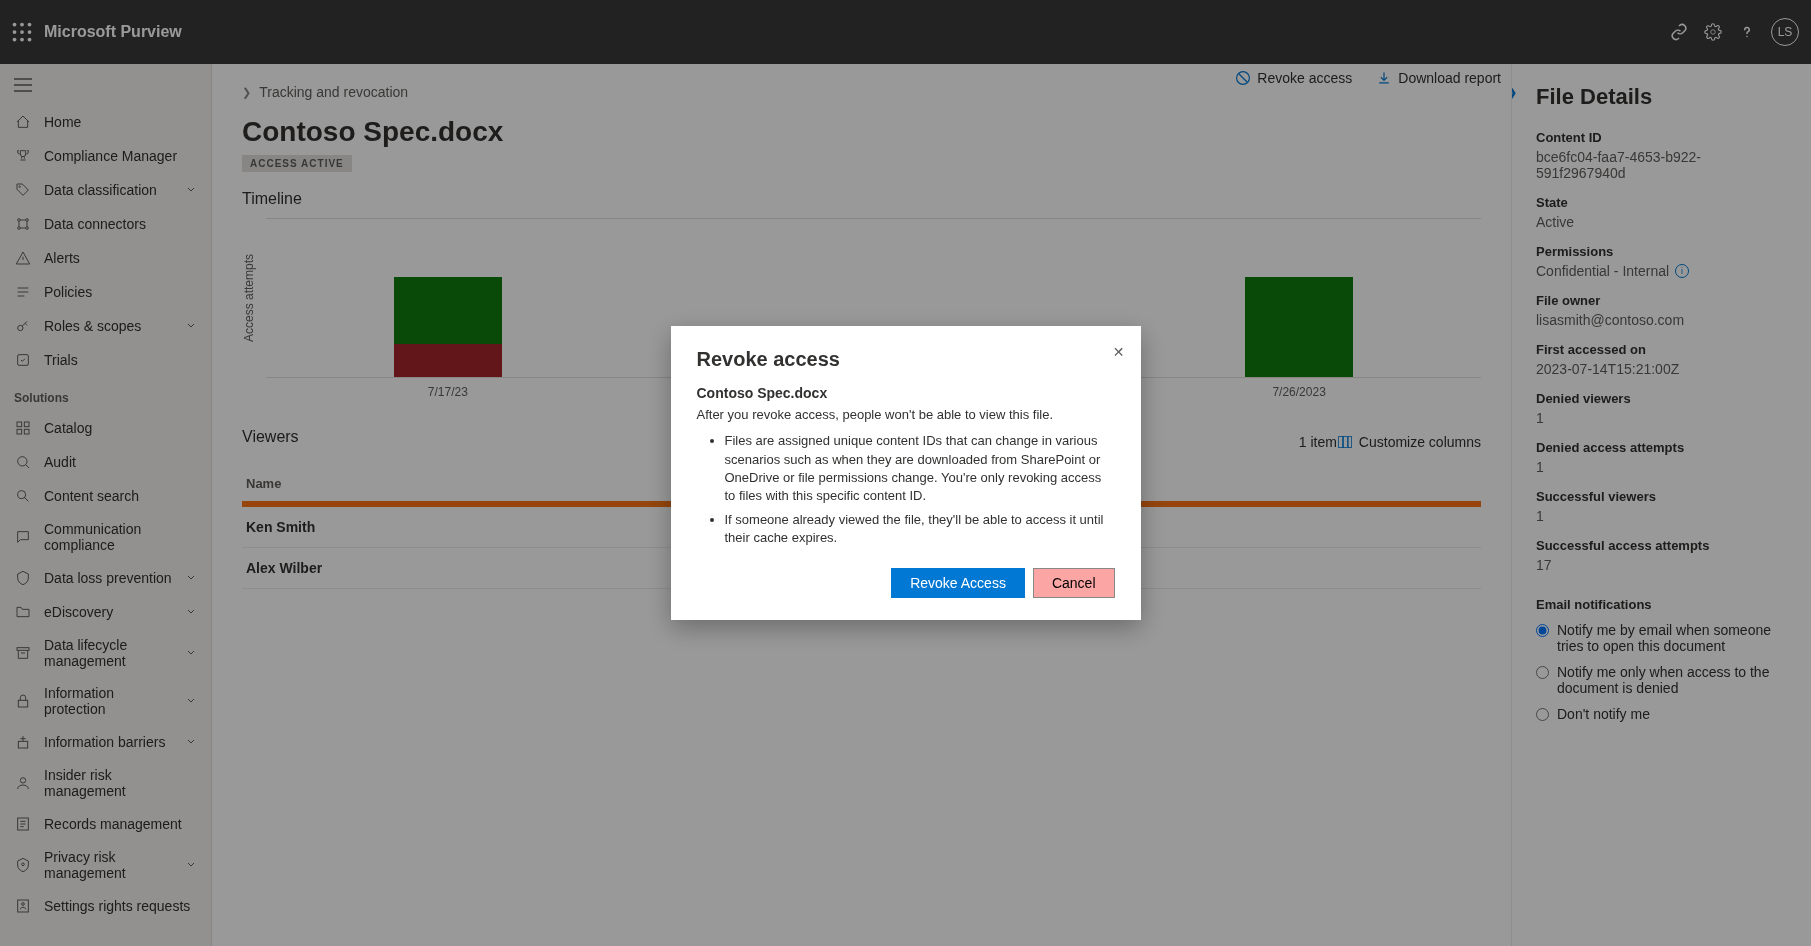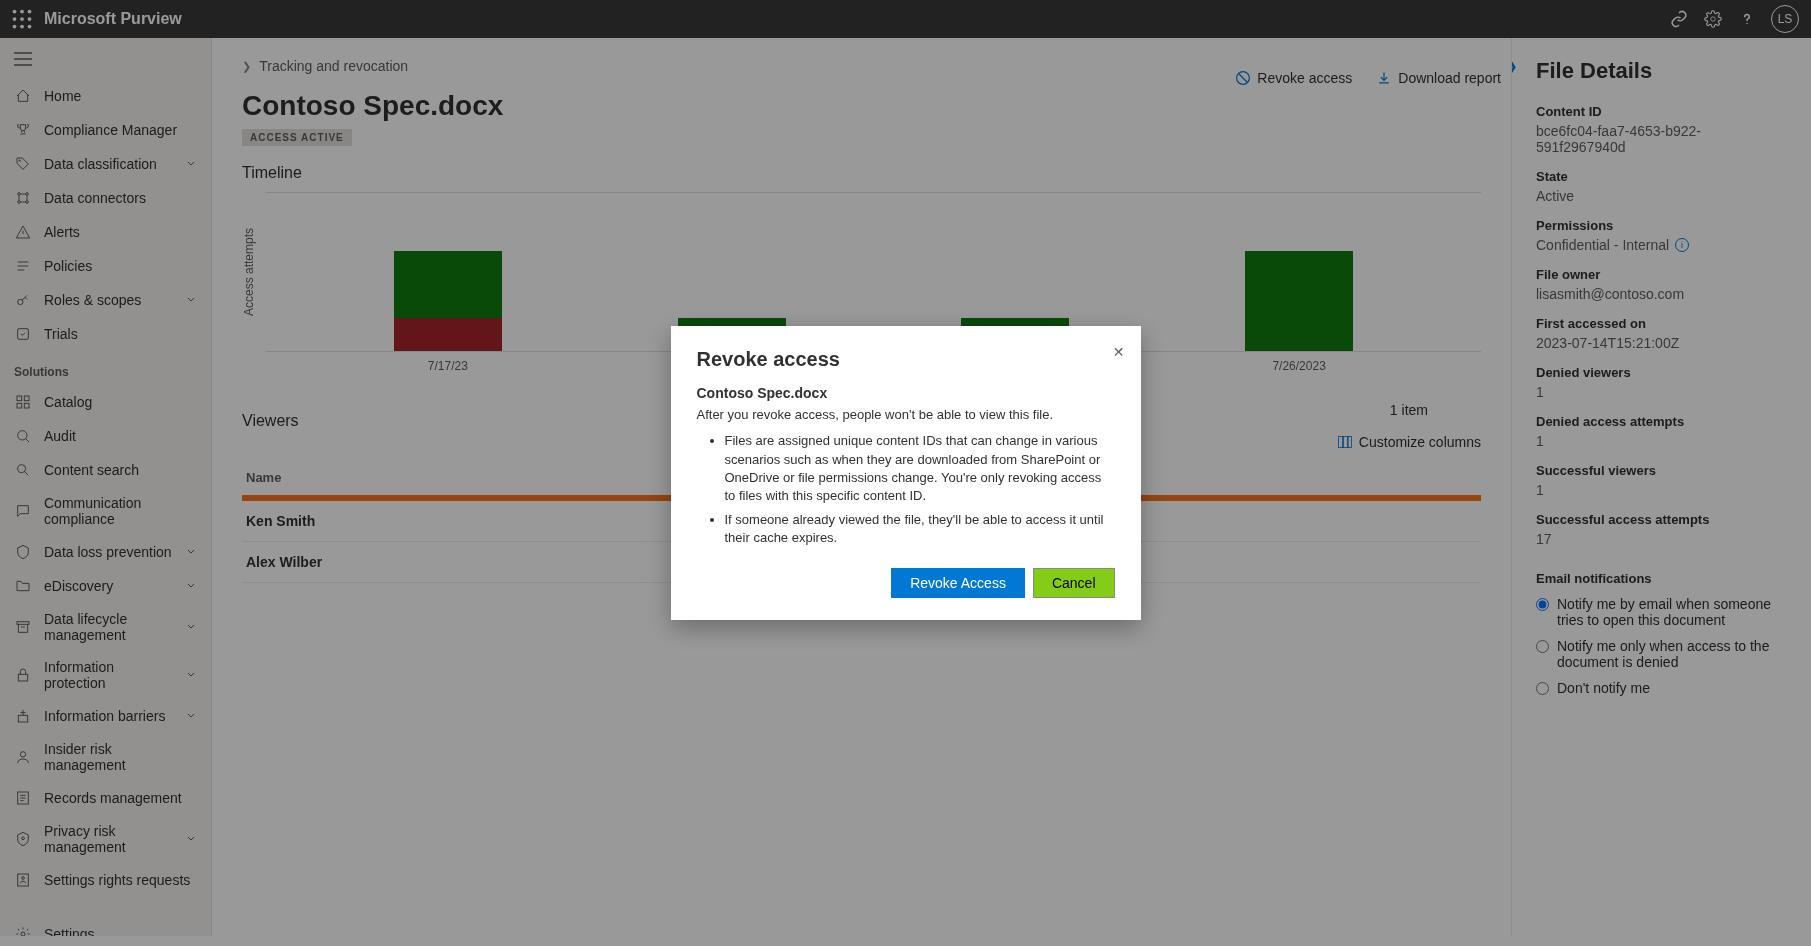--- a/index.html
+++ b/index.html
@@ -1,19 +1,19 @@
 <!DOCTYPE html>
 <html><head>
 <meta charset="utf-8">
 <style>
   * { box-sizing: border-box; margin: 0; padding: 0; }
   body { font-family: "Segoe UI", sans-serif; font-size: 14px; color: #323130; width: 1811px; height: 946px; overflow: hidden; background: #fff; position: relative; }
   
   
-  .topbar { height: 38px; background: #3b3a39; color: #fff; display: flex; align-items: center; padding: 0 12px; }
+  .topbar { height: 64px; background: #3b3a39; color: #fff; display: flex; align-items: center; padding: 0 12px; }
   .topbar-left { display: flex; align-items: center; gap: 12px; }
   .waffle { width: 20px; height: 20px; display: inline-block; }
   .waffle svg { fill: #fff; }
   .topbar-title { font-size: 16px; font-weight: 600; }
   .topbar-right { margin-left: auto; display: flex; align-items: center; gap: 14px; }
   .topbar-icon { width: 20px; height: 20px; display: flex; align-items: center; justify-content: center; cursor: pointer; color: #fff; }
   .topbar-icon svg { stroke: #fff; fill: none; }
   .avatar { width: 28px; height: 28px; border-radius: 50%; border: 1px solid #fff; display: flex; align-items: center; justify-content: center; font-size: 12px; background: #3b3a39; }
 
   
@@ -49,21 +49,21 @@
   .y-label { writing-mode: vertical-rl; transform: rotate(180deg); font-size: 12px; color: #605e5c; text-align: center; }
   .chart { flex: 1; border-top: 1px solid #e1dfdd; border-bottom: 1px solid #e1dfdd; position: relative; display: flex; align-items: flex-end; justify-content: space-around; padding: 0 40px; }
   .bars { display: flex; flex-direction: column-reverse; width: 100%; }
   .bar-seg { width: 100%; }
   .bar-green { background: #107c10; }
   .bar-red { background: #a4262c; }
   .bar-label { font-size: 12px; color: #605e5c; margin-top: 6px; position: absolute; bottom: -22px; }
   .bar-col { position: relative; display: flex; flex-direction: column; align-items: center; width: 108px; }
 
   
-  .table-bar { display: flex; align-items: center; gap: 16px; margin-top: 28px; font-size: 14px; color: #323130; flex-direction: column; }
+  .table-bar { display: flex; align-items: center; margin-top: 28px; font-size: 14px; color: #323130; }
   .tb-action { display: flex; align-items: center; gap: 6px; cursor: pointer; }
   .tb-action svg { stroke: #0078d4; fill: none; }
   .viewers-h { font-size: 16px; margin-top: -24px; }
   table { width: 100%; border-collapse: collapse; margin-top: 10px; }
   th { text-align: left; font-weight: 600; font-size: 13px; color: #605e5c; padding: 10px 4px; border-bottom: 6px solid #f97316; }
   td { padding: 12px 4px; border-bottom: 1px solid #edebe9; font-size: 14px; }
   th.status, td.status { text-align: left; width: 120px; }
   
   
   .details { width: 300px; border-left: 1px solid #edebe9; padding: 20px 24px; overflow-y: auto; position: relative; }
@@ -79,21 +79,21 @@
   
   .overlay { position: absolute; inset: 0; background: rgba(0,0,0,0.4); display: flex; align-items: center; justify-content: center; z-index: 100; }
   .modal { background: #fff; width: 470px; padding: 22px 26px; box-shadow: 0 8px 24px rgba(0,0,0,0.3); position: relative;}
   .modal h3 { font-size: 20px; font-weight: 600; margin-bottom: 14px; }
   .modal-close { position: absolute; top: 18px; right: 16px; cursor: pointer; font-size: 14px; color: #605e5c; }
   .modal-file { font-weight: 600; font-size: 14px; margin-bottom: 6px; }
   .modal-text { font-size: 13px; margin-bottom: 10px; color: #323130; }
   .modal ul { padding-left: 28px; font-size: 13px; color: #323130; }
   .modal li { margin-bottom: 6px; line-height: 1.4; }
   .modal-actions { display: flex; justify-content: flex-end; gap: 8px; margin-top: 20px; }
-  .btn { padding: 6px 18px; font-size: 14px; border: 1px solid #8a8886; background: #84cc16; cursor: pointer; }
+  .btn { padding: 6px 18px; font-size: 14px; border: 1px solid #8a8886; background: #fca5a5; cursor: pointer; }
   .btn-primary { background: #0078d4; border-color: #0078d4; color: #fff; }
 </style>
 </head>
 <body>
 
 <div class="topbar">
   <div class="topbar-left">
     <span class="waffle">
       <svg viewBox="0 0 16 16">
           <circle cx="2" cy="2" r="1.5"></circle>

